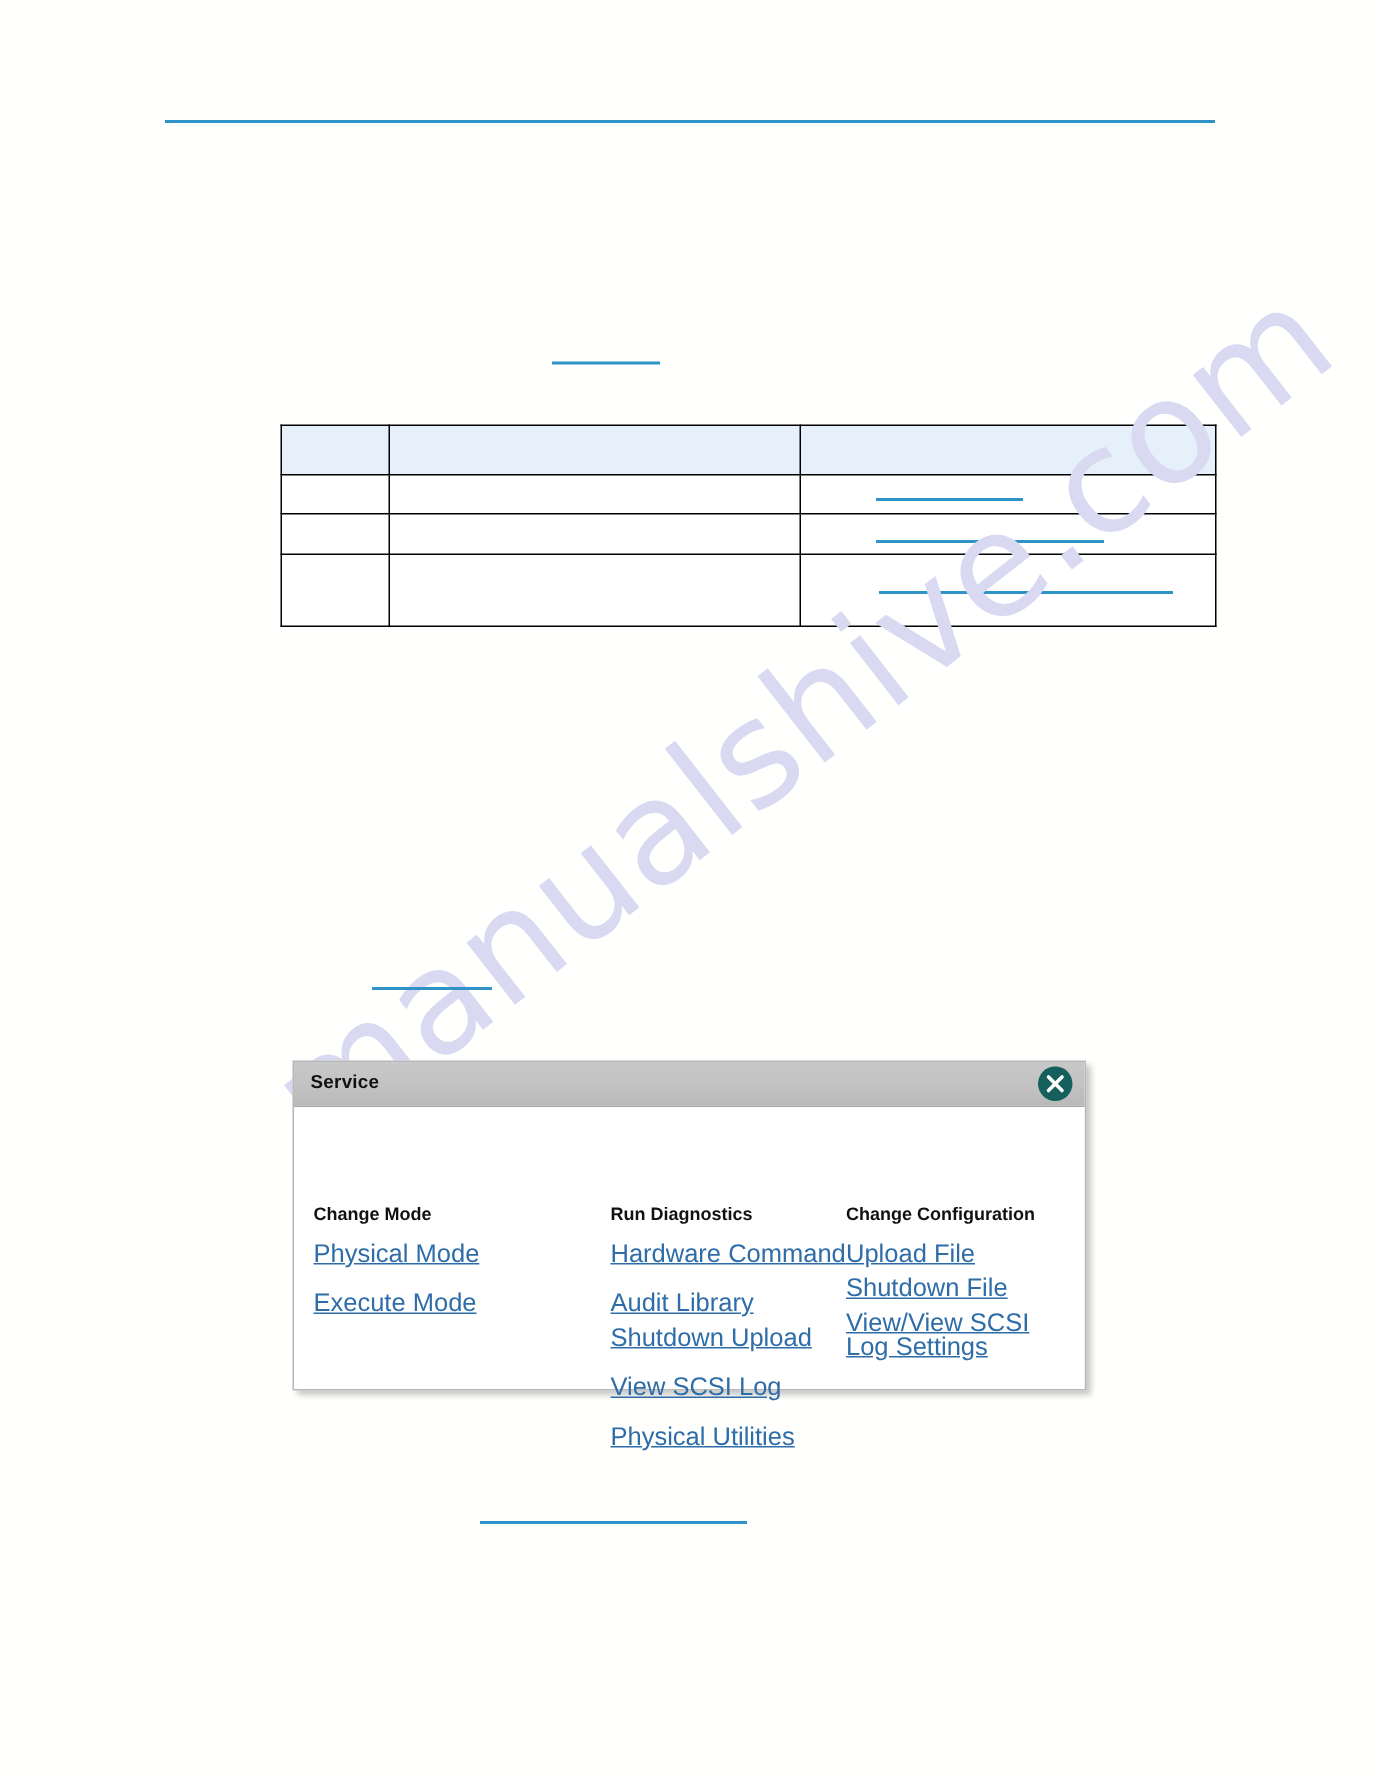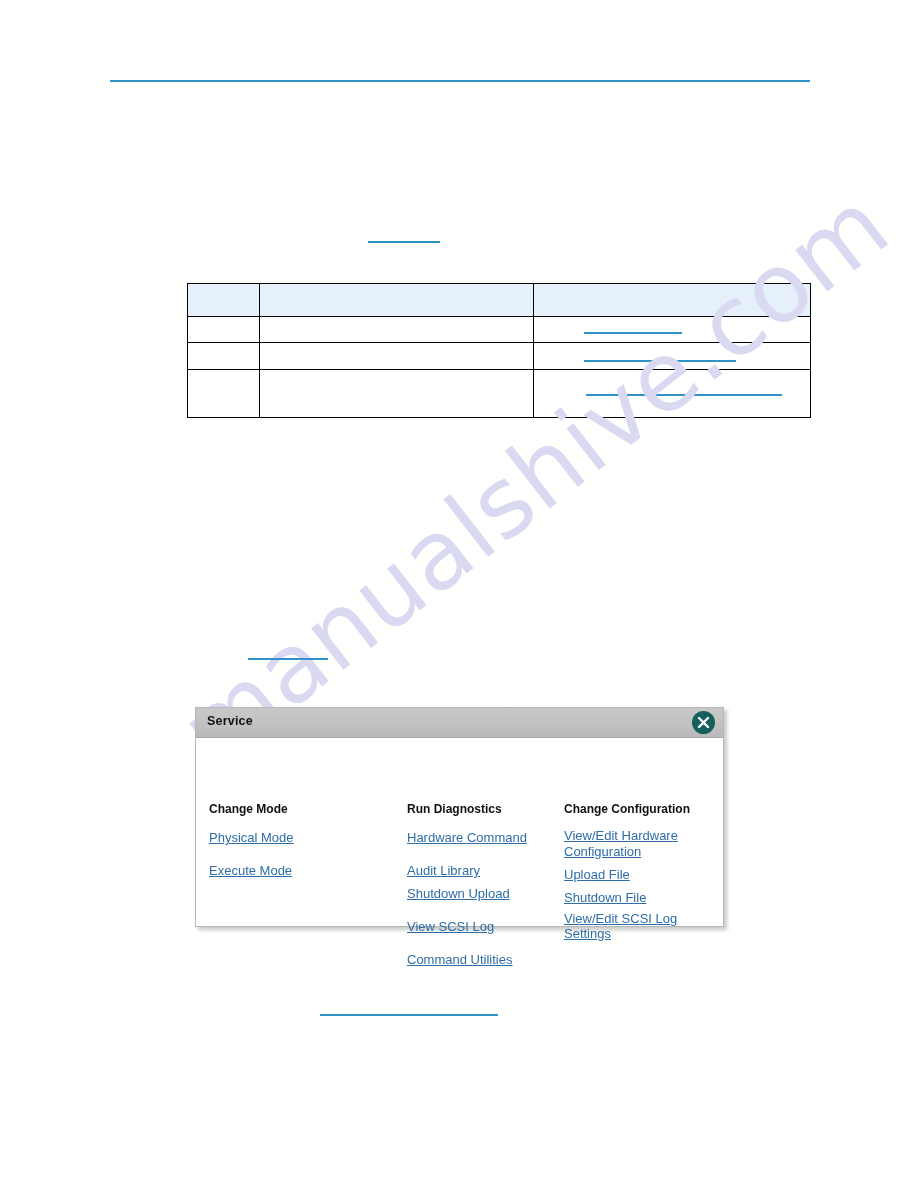--- a/index.html
+++ b/index.html
@@ -158,21 +158,21 @@
 
   .dlg-col-title {
     font-size: 12px;
     font-weight: bold;
     color: #111111;
     margin: 0 0 12px 0;
     white-space: nowrap;
   }
   .dlg-link {
     display: inline-block;
-    font-size: 13px;
+    font-size: 17px;
     color: #2e6da8;
     text-decoration: underline;
     cursor: pointer;
     line-height: 15.5px;
   }
   .dlg-link-row { margin-bottom: 9px; }
   .dlg-link-row.tight { margin-bottom: 5px; }
   .dlg-link-row.gap   { margin-bottom: 15px; }
   .dlg-link-row.wrap .dlg-link { white-space: normal; }
 </style>
@@ -266,36 +266,33 @@
         <div class="dlg-link-row tight">
           <span class="dlg-link">Audit Library</span>
         </div>
         <div class="dlg-link-row gap">
           <span class="dlg-link">Shutdown Upload</span>
         </div>
         <div class="dlg-link-row gap">
           <span class="dlg-link">View SCSI Log</span>
         </div>
         <div class="dlg-link-row">
-          <span class="dlg-link">Command Utilities</span>
+          <span class="dlg-link">Physical Utilities</span>
         </div>
       </div>
 
       <div class="dlg-col col-3">
         <div class="dlg-col-title">Change Configuration</div>
-        <div class="dlg-link-row wrap tight">
-          <span class="dlg-link">View/Edit Hardware Configuration</span>
-        </div>
         <div class="dlg-link-row tight">
           <span class="dlg-link">Upload File</span>
         </div>
         <div class="dlg-link-row tight">
           <span class="dlg-link">Shutdown File</span>
         </div>
         <div class="dlg-link-row wrap">
-          <span class="dlg-link">View/Edit SCSI Log Settings</span>
+          <span class="dlg-link">View/View SCSI Log Settings</span>
         </div>
       </div>
 
     </div>
   </div>
 
 </div>
 
 </body></html>

